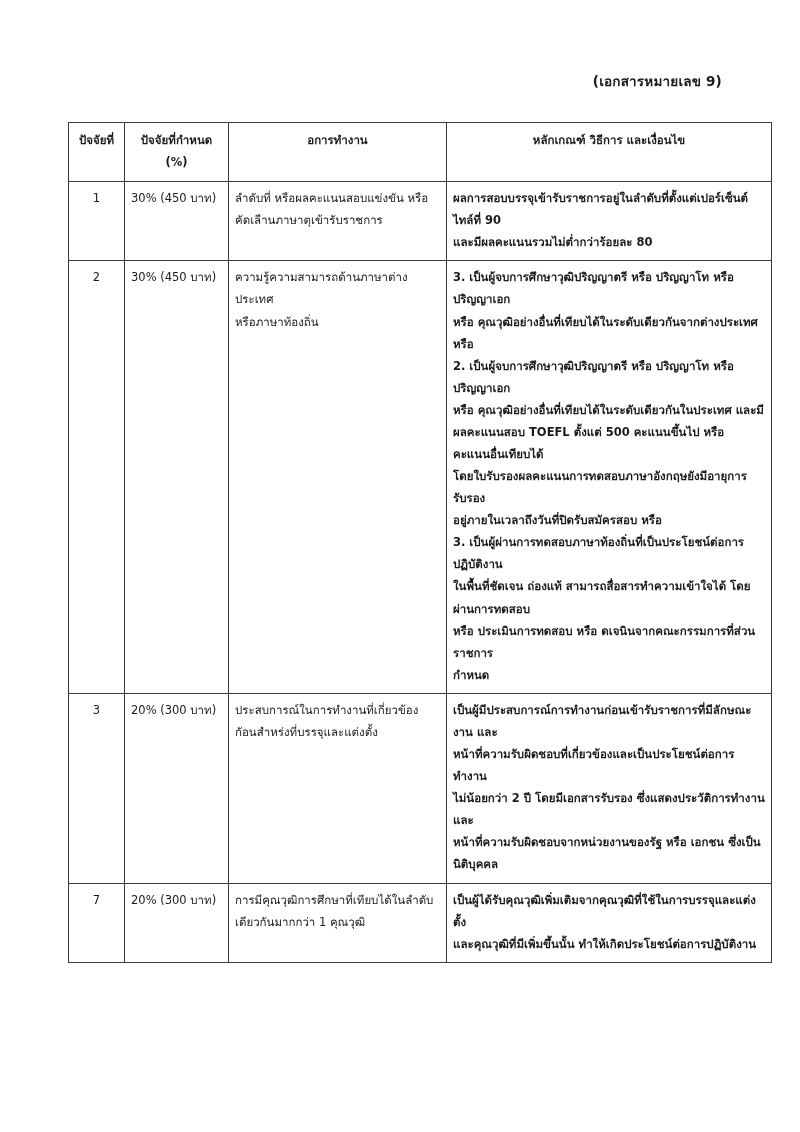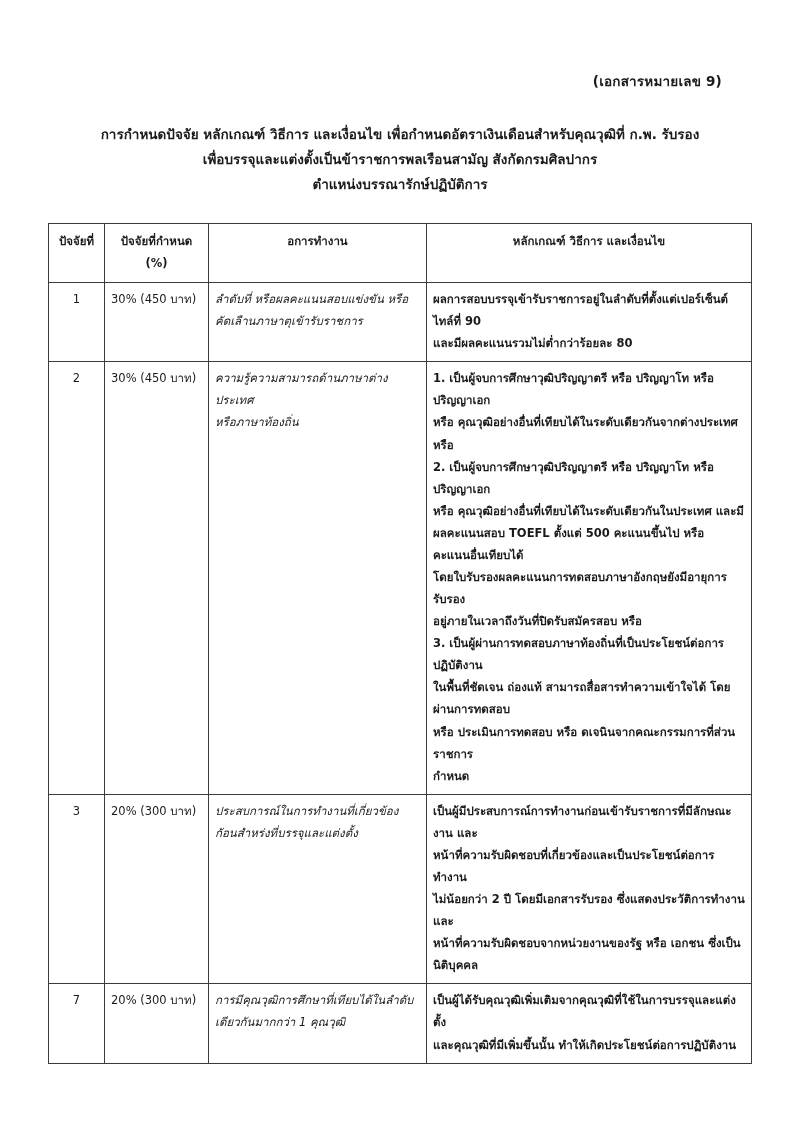--- a/index.html
+++ b/index.html
@@ -13,21 +13,21 @@
     font-family: "DejaVu Sans", "Liberation Sans", sans-serif;
     color: #1a1a1a;
     position: relative;
     overflow: hidden;
   }
   .page {
     position: relative;
     width: 800px;
     height: 1132px;
     box-sizing: border-box;
-    padding: 70px 48px 0 48px;
+    padding: 70px 48px 0 68px;
   }
   .doc-ref {
     text-align: right;
     font-size: 13.5px;
     font-weight: bold;
     margin-right: 30px;
     margin-bottom: 30px;
     letter-spacing: 0.2px;
   }
   .title-block {
@@ -74,42 +74,36 @@
   td.c-num {
     text-align: center;
     width: 56px;
   }
   td.c-pct {
     text-align: left;
     width: 104px;
   }
   td.c-mean {
     width: 218px;
-    font-style: italic;
   }
   td.c-rule {
     width: auto;
     font-weight: bold;
   }
   col.w-num { width: 56px; }
   col.w-pct { width: 104px; }
   col.w-mean { width: 218px; }
 </style>
 </head>
 <body>
 
 <div class="page">
 
   <div class="doc-ref">(เอกสารหมายเลข 9)</div>
 
-  <div class="title-block">
-    <div>การกำหนดปัจจัย หลักเกณฑ์ วิธีการ และเงื่อนไข เพื่อกำหนดอัตราเงินเดือนสำหรับคุณวุฒิที่ ก.พ. รับรอง</div>
-    <div>เพื่อบรรจุและแต่งตั้งเป็นข้าราชการพลเรือนสามัญ สังกัดกรมศิลปากร</div>
-    <div>ตำแหน่งบรรณารักษ์ปฏิบัติการ</div>
-  </div>
 
 
   <table class="matrix">
     <colgroup>
       <col class="w-num">
       <col class="w-pct">
       <col class="w-mean">
       <col>
     </colgroup>
     <thead>
@@ -134,21 +128,21 @@
           </td>
         </tr>
         <tr>
           <td class="c-num">2</td>
           <td class="c-pct">30% (450 บาท)</td>
           <td class="c-mean">
             <div>ความรู้ความสามารถด้านภาษาต่างประเทศ</div>
             <div>หรือภาษาท้องถิ่น</div>
           </td>
           <td class="c-rule">
-            <div>1. เป็นผู้จบการศึกษาวุฒิปริญญาตรี หรือ ปริญญาโท หรือ ปริญญาเอก</div>
+            <div>3. เป็นผู้จบการศึกษาวุฒิปริญญาตรี หรือ ปริญญาโท หรือ ปริญญาเอก</div>
             <div>หรือ คุณวุฒิอย่างอื่นที่เทียบได้ในระดับเดียวกันจากต่างประเทศ หรือ</div>
             <div>2. เป็นผู้จบการศึกษาวุฒิปริญญาตรี หรือ ปริญญาโท หรือ ปริญญาเอก</div>
             <div>หรือ คุณวุฒิอย่างอื่นที่เทียบได้ในระดับเดียวกันในประเทศ และมี</div>
             <div>ผลคะแนนสอบ TOEFL ตั้งแต่ 500 คะแนนขึ้นไป หรือ คะแนนอื่นเทียบได้</div>
             <div>โดยใบรับรองผลคะแนนการทดสอบภาษาอังกฤษยังมีอายุการรับรอง</div>
             <div>อยู่ภายในเวลาถึงวันที่ปิดรับสมัครสอบ หรือ</div>
             <div>3. เป็นผู้ผ่านการทดสอบภาษาท้องถิ่นที่เป็นประโยชน์ต่อการปฏิบัติงาน</div>
             <div>ในพื้นที่ชัดเจน ถ่องแท้ สามารถสื่อสารทำความเข้าใจได้ โดยผ่านการทดสอบ</div>
             <div>หรือ ประเมินการทดสอบ หรือ ดเจนินจากคณะกรรมการที่ส่วนราชการ</div>
             <div>กำหนด</div>

